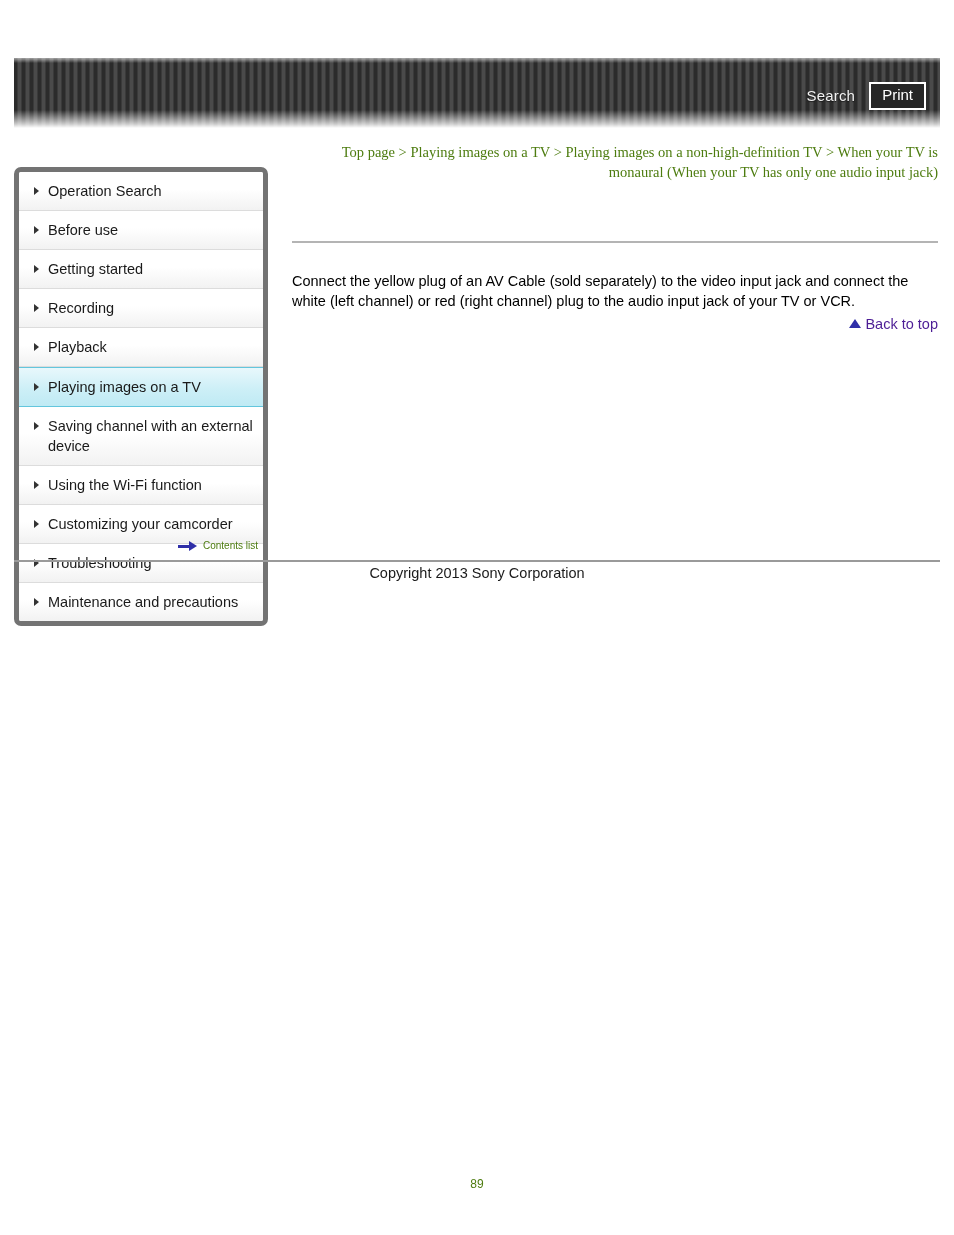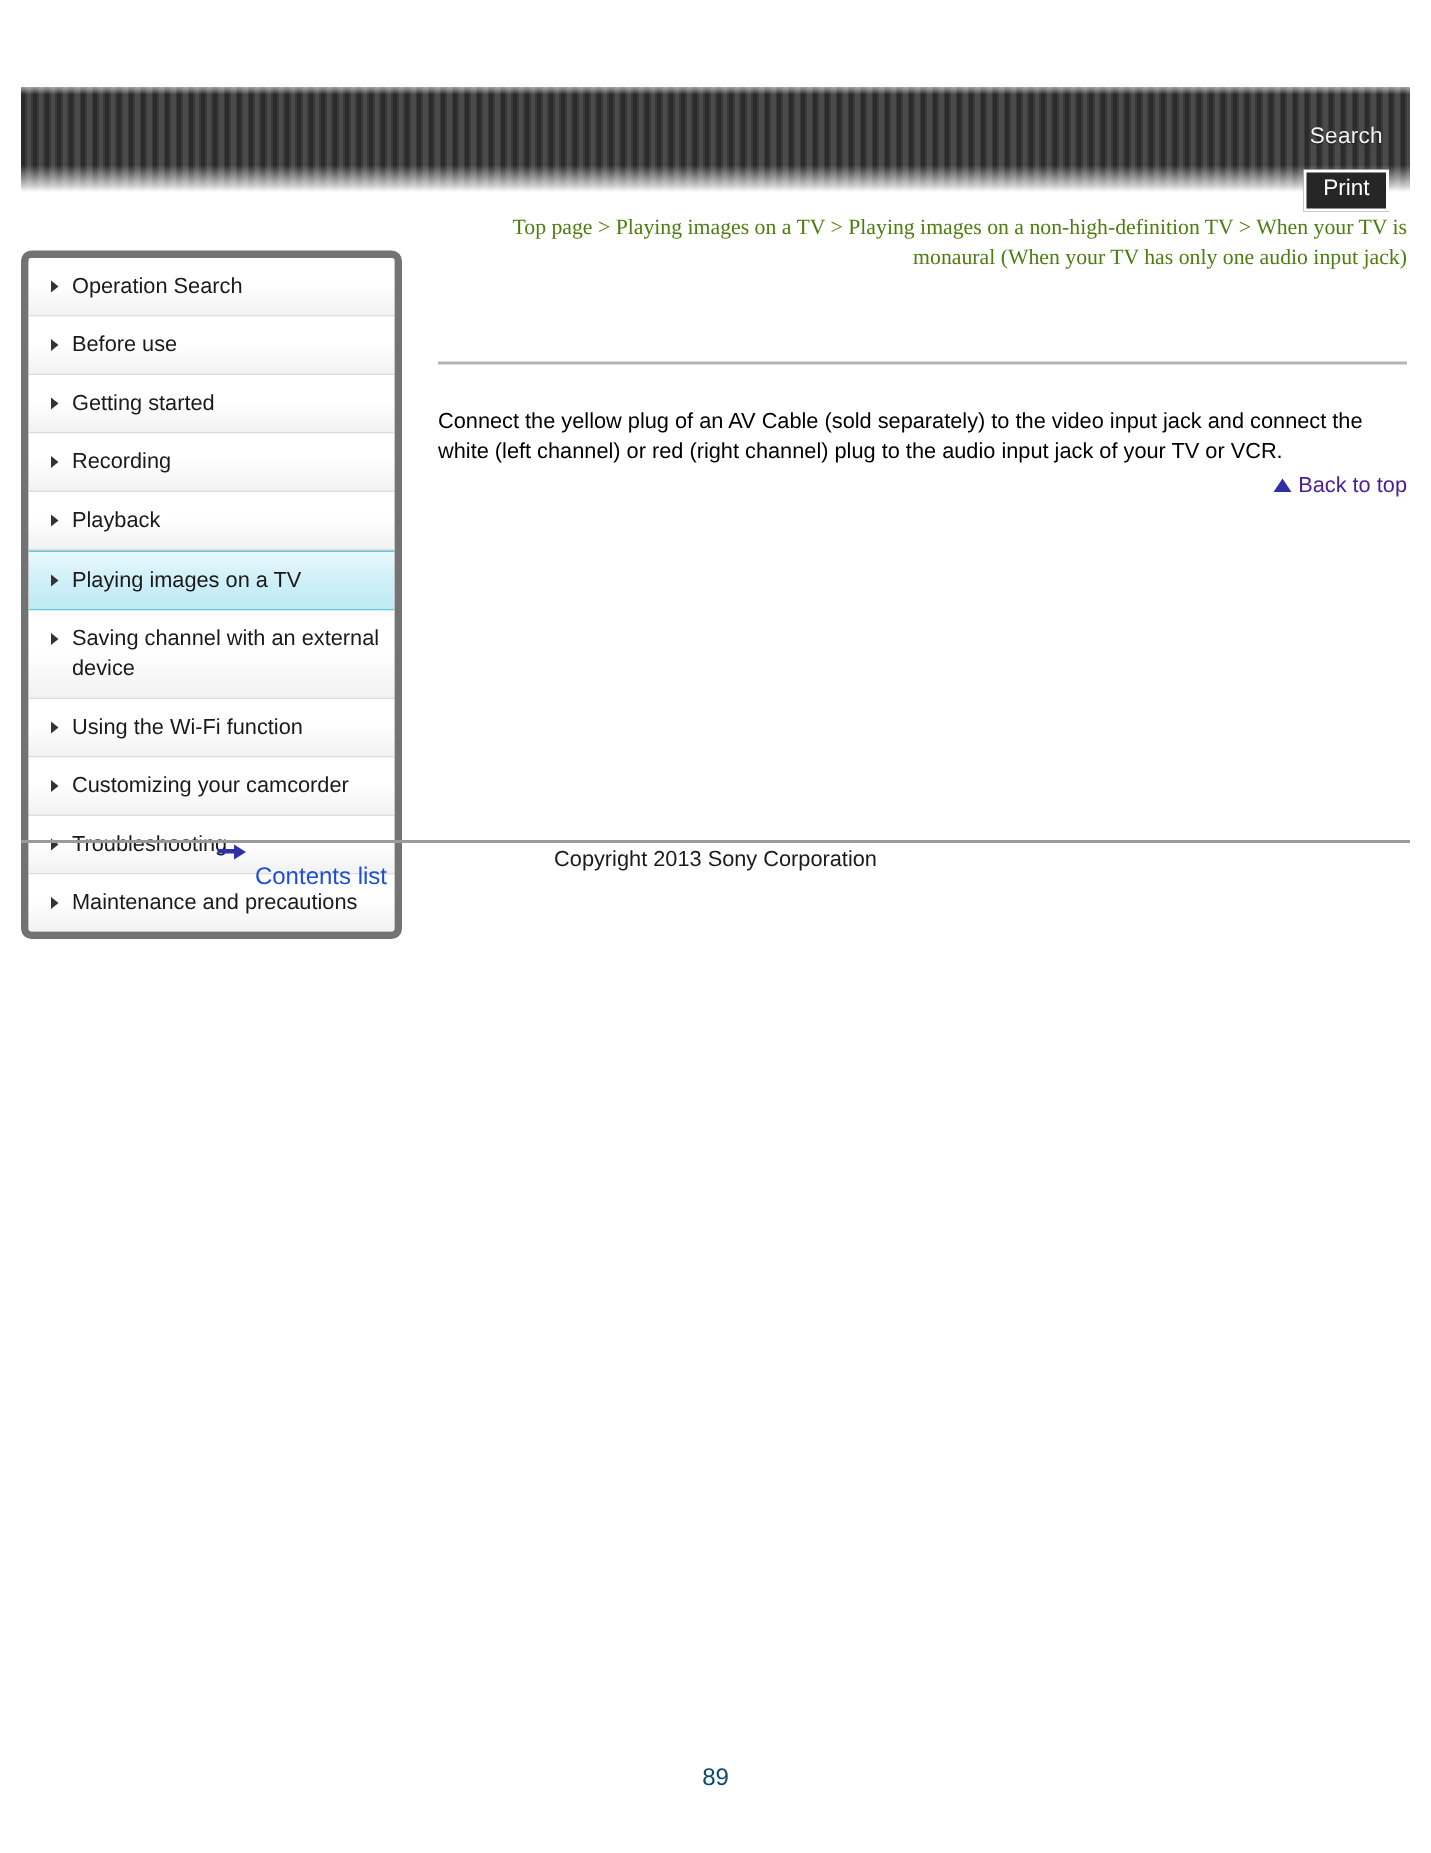--- a/index.html
+++ b/index.html
@@ -36,21 +36,20 @@
         #4a4a4a 4px, #4a4a4a 7px,
         #3a3a3a 7px, #3a3a3a 8px);
   }
   #header-controls {
     position: absolute;
     right: 14px;
     top: 24px;
     display: flex;
     align-items: center;
     gap: 14px;
-    flex-direction: column;
   }
   #search-link {
     color: #f2f2f2;
     font-size: 15px;
     letter-spacing: 0.2px;
     text-shadow: 0 1px 1px rgba(0,0,0,0.6);
   }
   #print-button {
     color: #ffffff;
     font-size: 15px;
@@ -117,23 +116,22 @@
     position: absolute;
     left: 14px;
     top: 540px;
     width: 244px;
     display: flex;
     justify-content: flex-end;
     align-items: center;
     gap: 5px;
   }
   #contents-list-label {
-    color: #1d4ed8;
-    font-size: 16px;
-    margin-top: 36px;
+    color: #4d7c0f;
+    font-size: 10px;
   }
   .arrow-right-icon {
     display: inline-block;
     width: 20px;
     height: 10px;
     position: relative;
   }
   .arrow-right-icon::before {
     content: "";
     position: absolute;
@@ -215,22 +213,22 @@
     font-size: 14.5px;
     line-height: 20px;
     color: #1a1a1a;
   }
   #page-number {
     position: absolute;
     left: 0;
     top: 1177px;
     width: 954px;
     text-align: center;
-    font-size: 16px;
-    color: #0c4a6e;
+    font-size: 12px;
+    color: #4d7c0f;
   }
 </style>
 </head>
 <body>
 
 <div id="header-banner">
   <div id="header-controls">
     <span id="search-link">Search</span>
     <span id="print-button">Print</span>
   </div>

